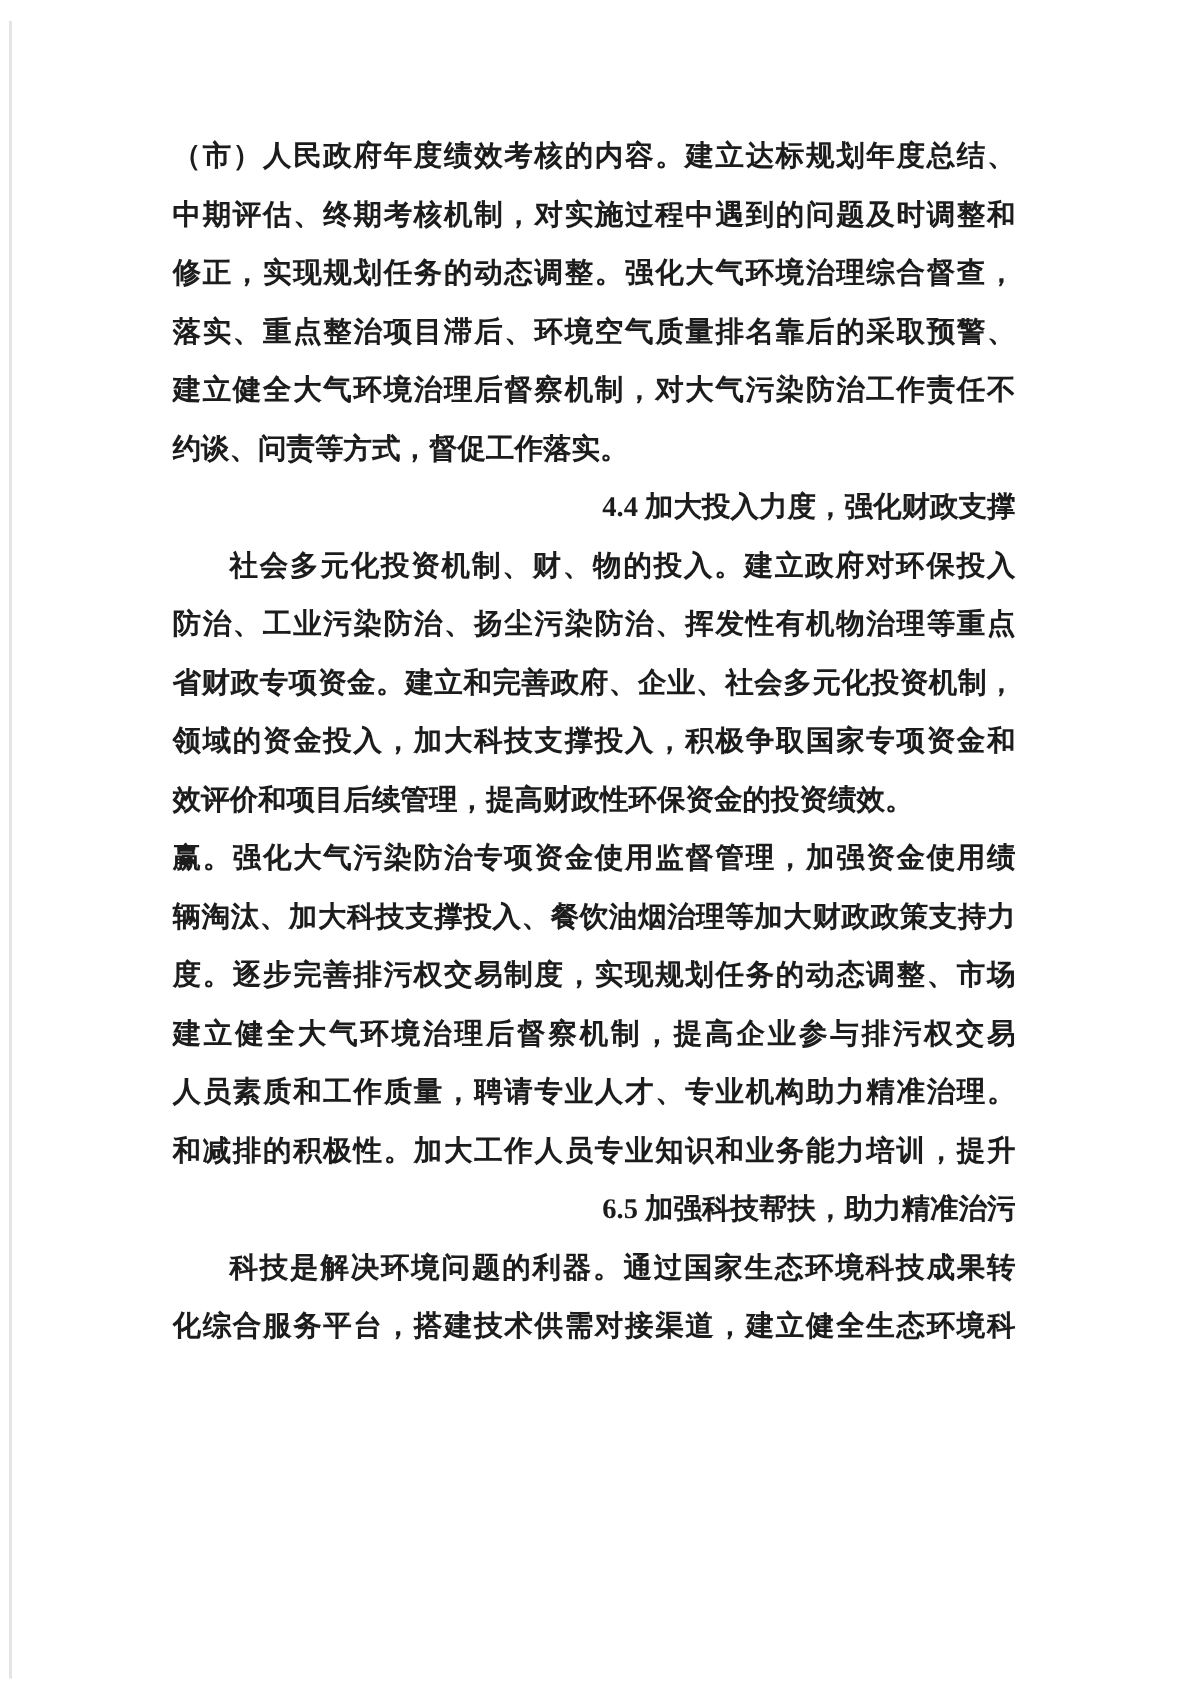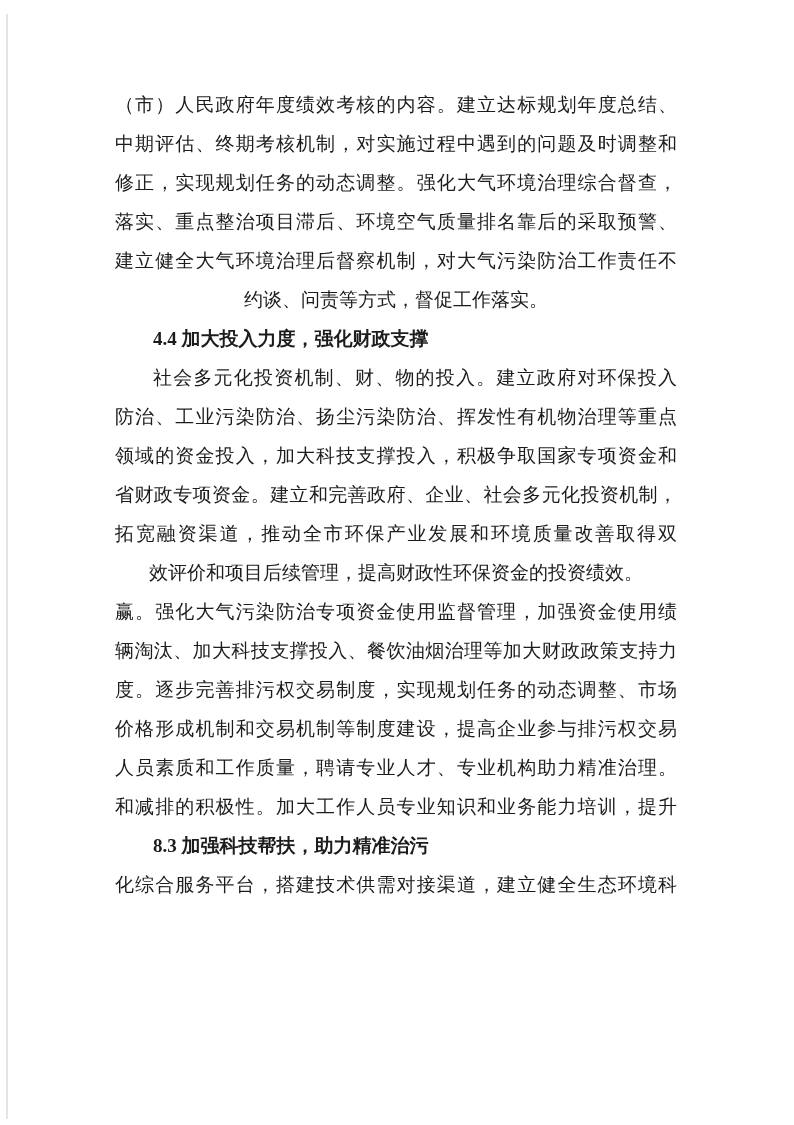--- a/index.html
+++ b/index.html
@@ -25,31 +25,32 @@
     left: 115px;
     top: 85px;
     width: 562px;
     font-size: 19px;
   }
   .ln {
     height: 39px;
     line-height: 39px;
     overflow: hidden;
     white-space: normal;
+    font-weight: bold;
   }
   .ln.j {
     text-align: justify;
     text-align-last: justify;
   }
-  .ln.short { text-align: center; }
+  .ln.short { text-align: left; }
   .ln.ind { text-indent: 38px; }
   .ln.heading {
     font-weight: bold;
     text-indent: 38px;
-    text-align: left;
+    text-align: right;
   }
 </style>
 </head>
 <body>
 
 <div class="page">
   <div class="edge-artifact"></div>
 
   <div class="text-block">
 
@@ -57,29 +58,29 @@
     <div class="ln j">中期评估、终期考核机制，对实施过程中遇到的问题及时调整和</div>
     <div class="ln j">修正，实现规划任务的动态调整。强化大气环境治理综合督查，</div>
     <div class="ln j">落实、重点整治项目滞后、环境空气质量排名靠后的采取预警、</div>
     <div class="ln j">建立健全大气环境治理后督察机制，对大气污染防治工作责任不</div>
     <div class="ln short">约谈、问责等方式，督促工作落实。</div>
 
     <div class="ln heading">4.4 加大投入力度，强化财政支撑</div>
 
     <div class="ln j ind">社会多元化投资机制、财、物的投入。建立政府对环保投入</div>
     <div class="ln j">防治、工业污染防治、扬尘污染防治、挥发性有机物治理等重点</div>
+    <div class="ln j">省财政专项资金。建立和完善政府、企业、社会多元化投资机制，</div>
     <div class="ln j">领域的资金投入，加大科技支撑投入，积极争取国家专项资金和</div>
-    <div class="ln j">省财政专项资金。建立和完善政府、企业、社会多元化投资机制，</div>
-    <div class="ln j">拓宽融资渠道，推动全市环保产业发展和环境质量改善取得双</div>
     <div class="ln short">效评价和项目后续管理，提高财政性环保资金的投资绩效。</div>
     <div class="ln j">赢。强化大气污染防治专项资金使用监督管理，加强资金使用绩</div>
 
     <div class="ln j">辆淘汰、加大科技支撑投入、餐饮油烟治理等加大财政政策支持力</div>
     <div class="ln j">度。逐步完善排污权交易制度，实现规划任务的动态调整、市场</div>
-    <div class="ln j">价格形成机制和交易机制等制度建设，提高企业参与排污权交易</div>
+    <div class="ln j">建立健全大气环境治理后督察机制，提高企业参与排污权交易</div>
     <div class="ln j">人员素质和工作质量，聘请专业人才、专业机构助力精准治理。</div>
     <div class="ln j">和减排的积极性。加大工作人员专业知识和业务能力培训，提升</div>
 
-    <div class="ln heading">8.3 加强科技帮扶，助力精准治污</div>
+    <div class="ln heading">6.5 加强科技帮扶，助力精准治污</div>
 
+    <div class="ln j ind">科技是解决环境问题的利器。通过国家生态环境科技成果转</div>
     <div class="ln j">化综合服务平台，搭建技术供需对接渠道，建立健全生态环境科</div>
   </div>
 </div>
 
 </body></html>

